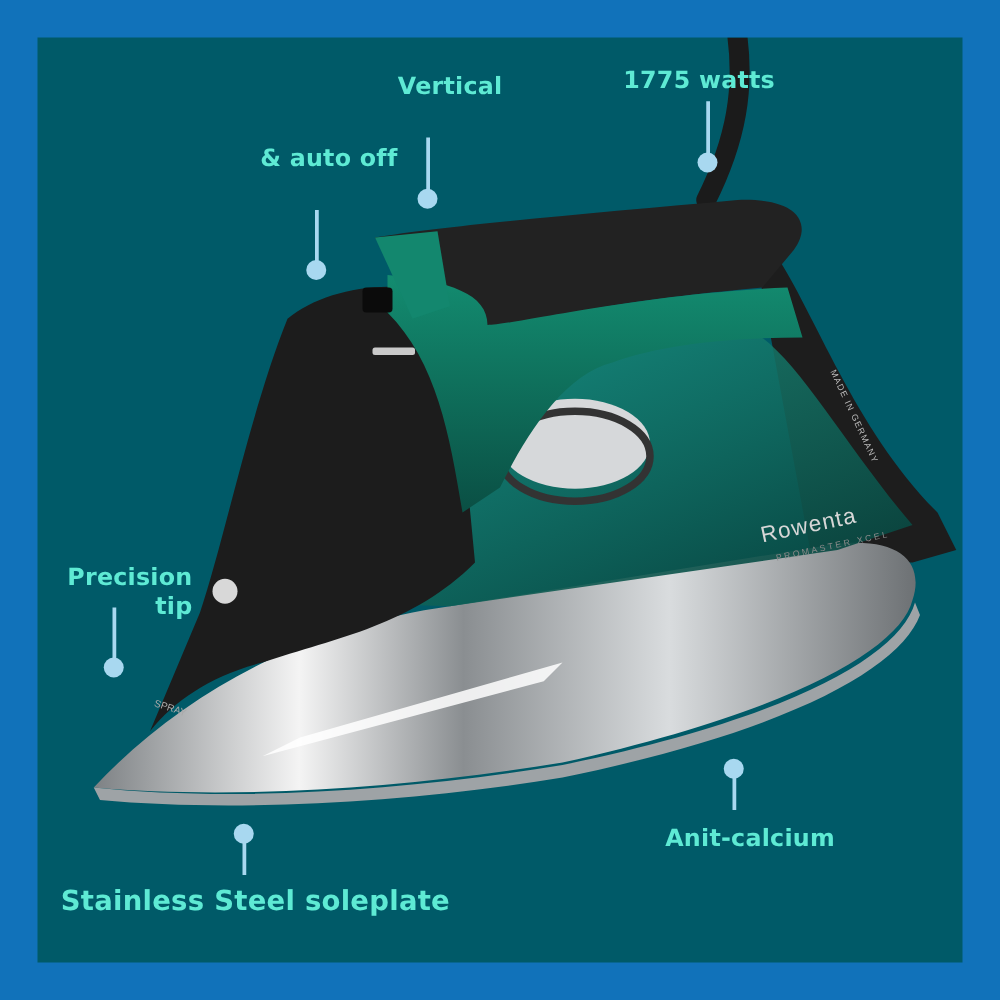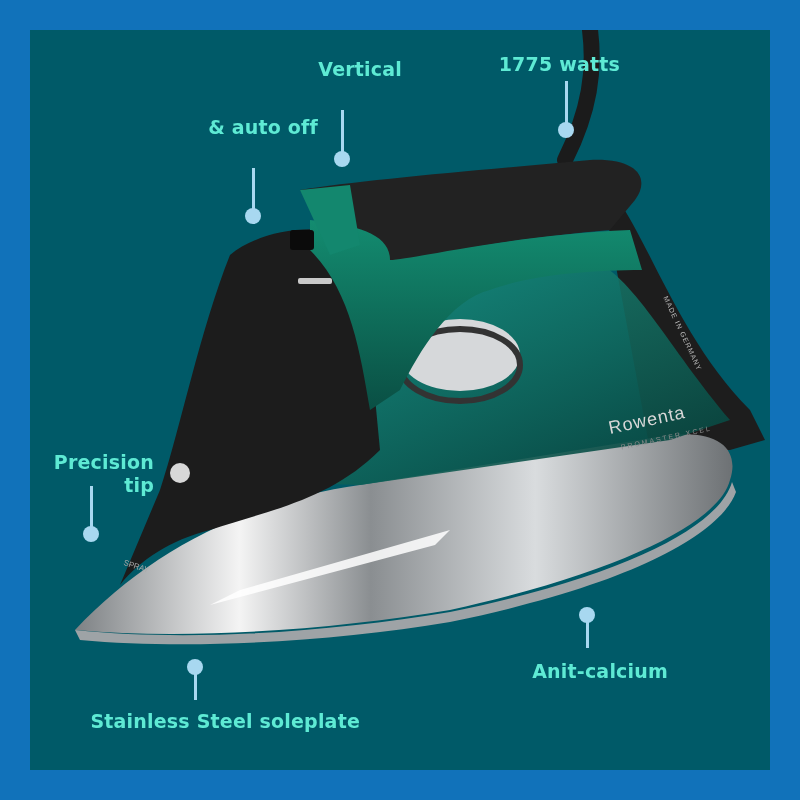--- a/index.html
+++ b/index.html
@@ -86,21 +86,21 @@
 
   <div class="label" style="left:0px;top:403px;width:124px;margin-top:18px;">
     <div>Precision</div>
     <div>tip</div>
   </div>
   <div class="pin" style="left:60px;top:456px;height:45px;"></div>
   <div class="dot" style="left:53px;top:496px;"></div>
 
   <div class="dot" style="left:157px;top:629px;"></div>
   <div class="pin" style="left:164px;top:640px;height:30px;"></div>
-  <div class="label" style="left:0px;top:680px;width:330px;font-size:19px;">
+  <div class="label" style="left:0px;top:680px;width:330px;font-size:22px;">
     <div>Stainless Steel soleplate</div>
   </div>
 
   <div class="dot" style="left:549px;top:577px;"></div>
   <div class="pin" style="left:556px;top:588px;height:30px;"></div>
   <div class="label" style="left:458px;top:630px;width:180px;">
     <div>Anit-calcium</div>
   </div>
 </div>
 

